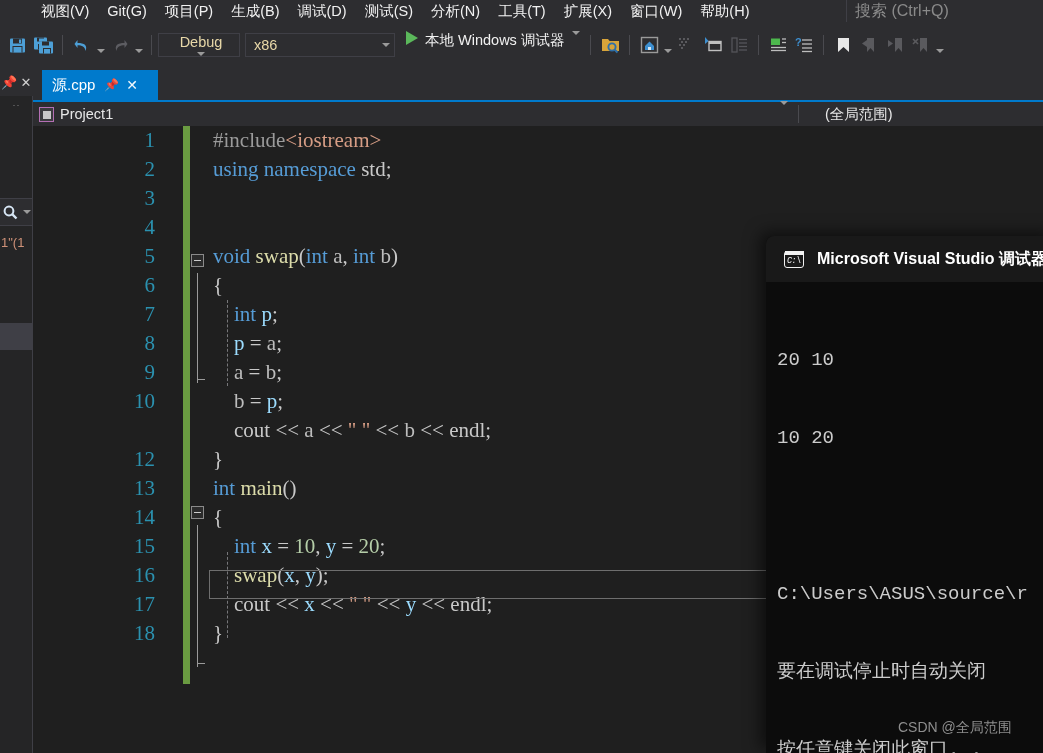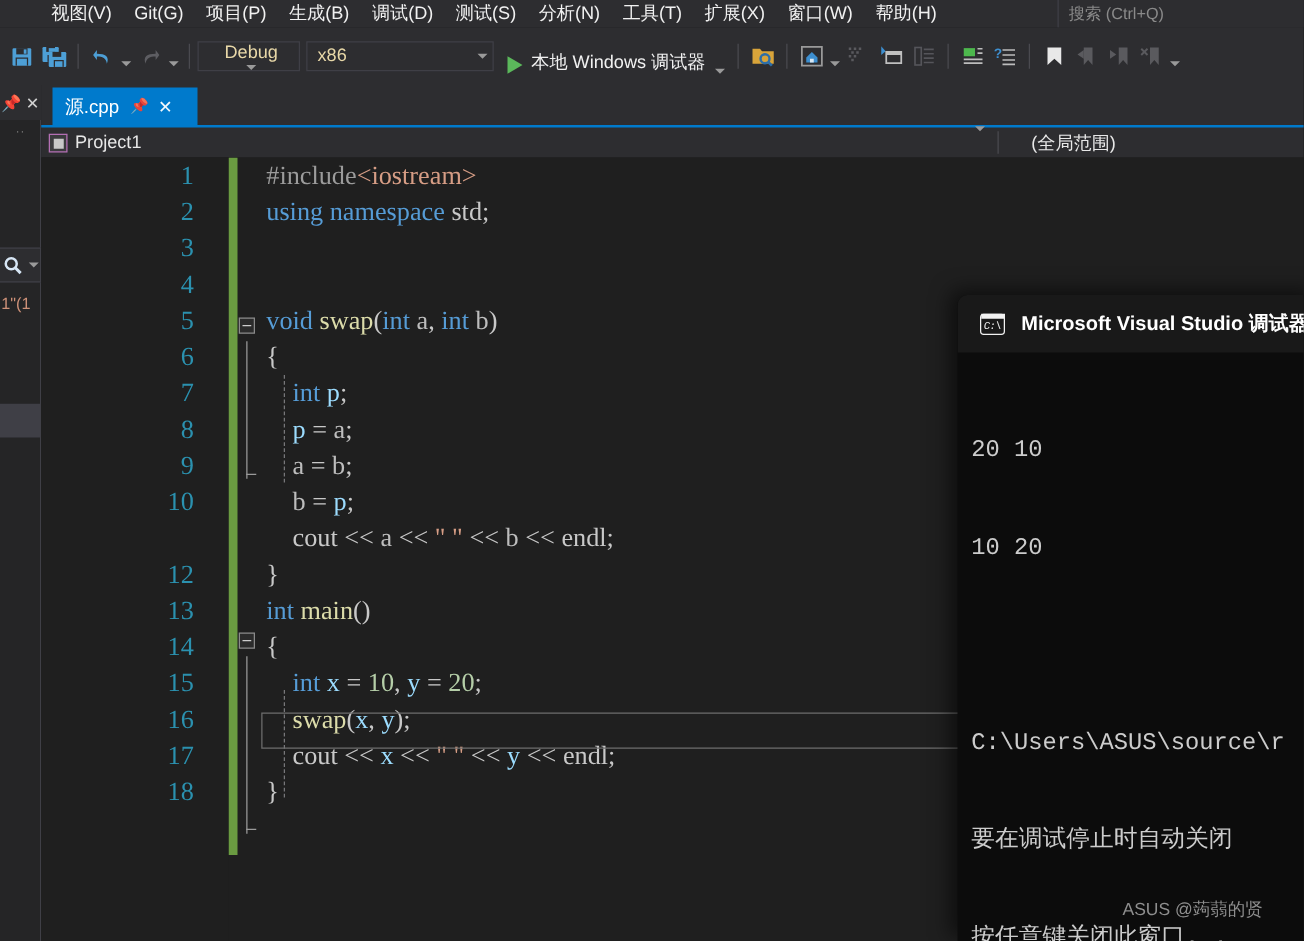--- a/index.html
+++ b/index.html
@@ -18,21 +18,21 @@
   }
   .menu-item {
     color: #f1f1f1; font-size: 14.5px; line-height: 22px;
     padding: 0 9px; white-space: nowrap; letter-spacing: 0px;
   }
   .searchbox {
     position: absolute; left: 846px; top: 0px; width: 197px; height: 22px;
     background: #2d2d30; border-left: 1px solid #3f3f46;
     display: flex; align-items: center;
   }
-  .searchbox span { color: #8a8a8a; font-size: 13px; padding-left: 8px; }
+  .searchbox span { color: #8a8a8a; font-size: 16px; padding-left: 8px; }
 
   
   .toolbar {
     position: absolute; left: 0; top: 22px; width: 1043px; height: 46px;
     background: #2d2d30; display: flex; align-items: center;
   }
   .tb-ico { width: 26px; height: 30px; display: flex; align-items: center; justify-content: center; }
   .tb-sep { width: 1px; height: 20px; background: #4a4a4f; margin: 0 6px; }
   .tb-caret {
     width: 12px; height: 30px; display: flex; align-items: flex-end;
@@ -43,21 +43,21 @@
     border-right: 4px solid transparent; border-top: 4px solid #9a9a9a;
   }
   .combo {
     height: 24px; background: #2d2d30; border: 1px solid #3f3f46;
     display: flex; align-items: center; justify-content: space-between;
     color: #e8d8a8; font-size: 14.5px; padding: 0 4px 0 8px; margin-right: 5px;
   }
   .combo.cfg { width: 82px; flex-direction: column; }
   .combo.plat { width: 150px; }
   .run-btn {
-    display: flex; align-items: flex-end; height: 28px; padding: 0 4px 0 2px;
+    display: flex; align-items: flex-start; height: 28px; padding: 0 4px 0 2px;
     color: #f1f1f1; font-size: 14.5px; white-space: nowrap;
   }
   .play-tri {
     width: 0; height: 0; border-top: 7px solid transparent;
     border-bottom: 7px solid transparent; border-left: 12px solid #5bb85b;
     margin: 0 7px 0 4px;
   }
 
   
   .leftrail {
@@ -499,14 +499,14 @@
       <div>20 10</div>
       <div>10 20</div>
       <div>&nbsp;</div>
       <div>C:\Users\ASUS\source\r</div>
       <div>要在调试停止时自动关闭</div>
       <div>按任意键关闭此窗口. .</div>
       
     </div>
   </div>
 
-  <div class="watermark">ASUS @蒟蒻的贤</div>
+  <div class="watermark">CSDN @全局范围</div>
 </div>
 
 </body></html>

